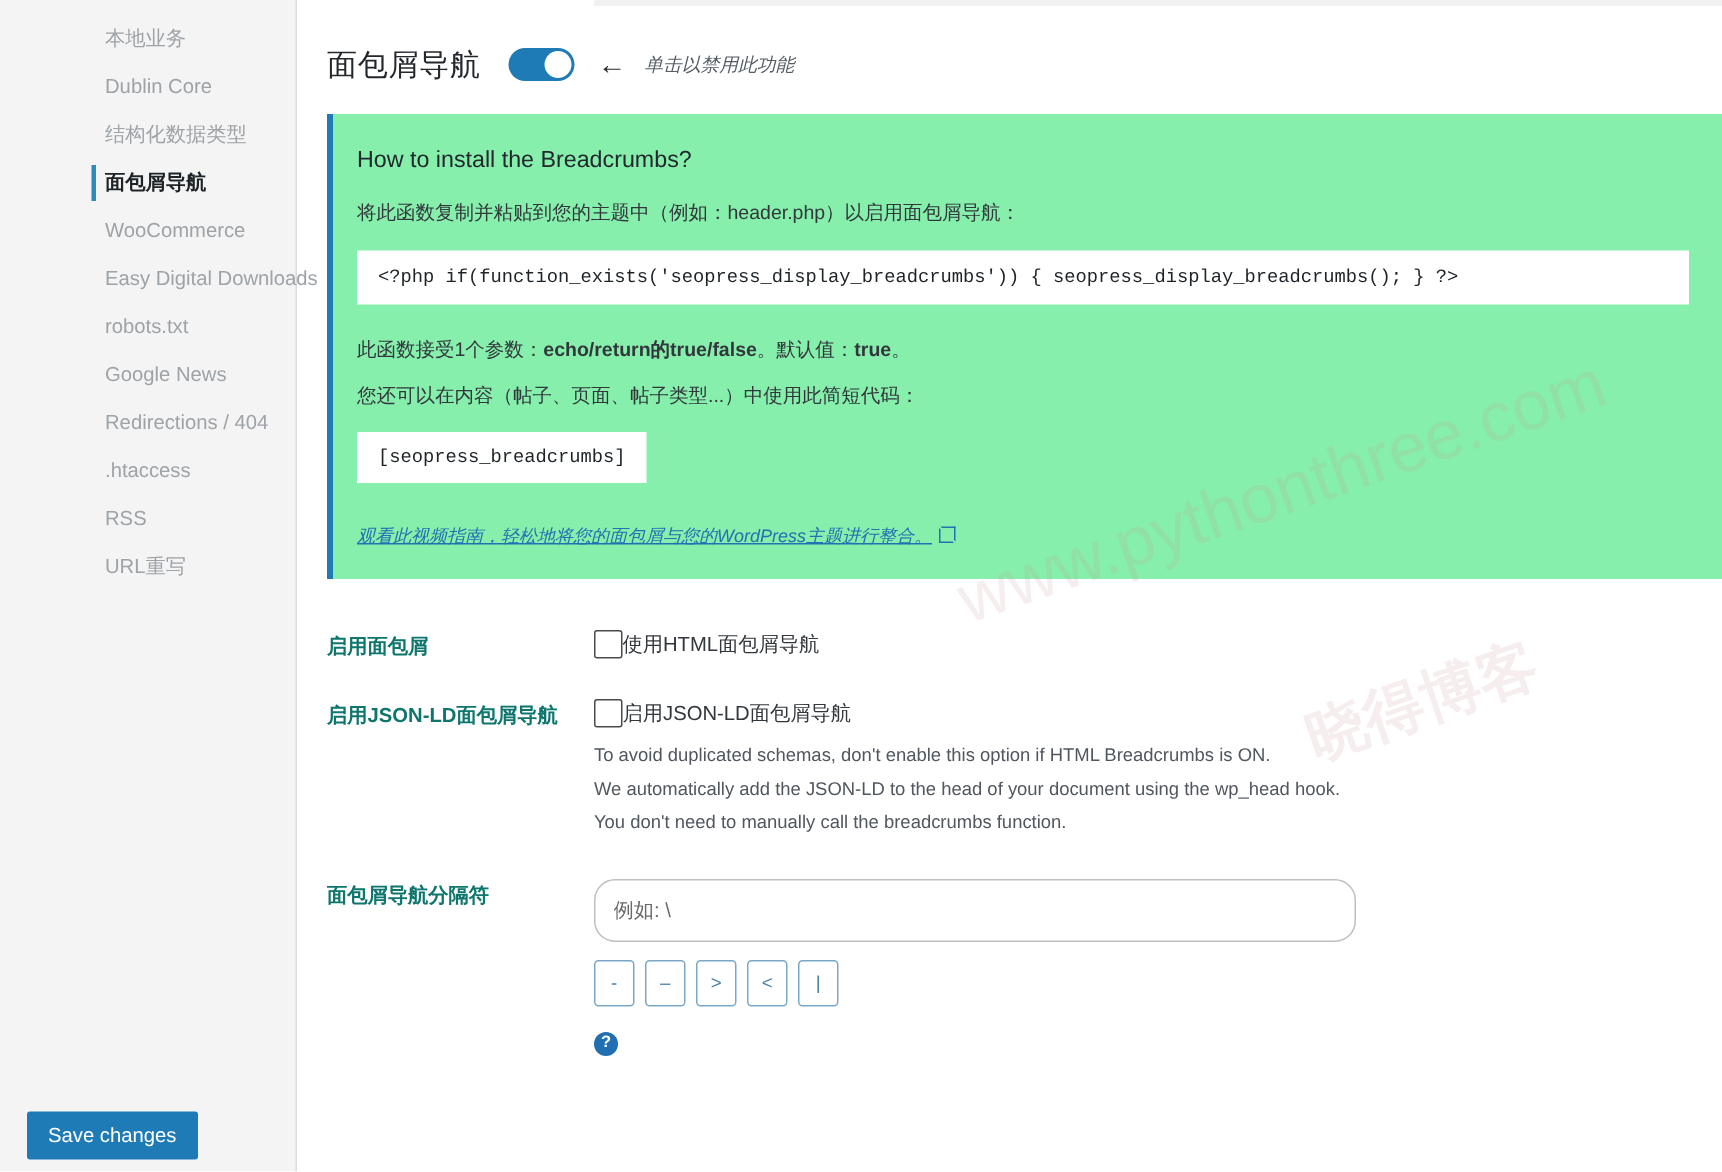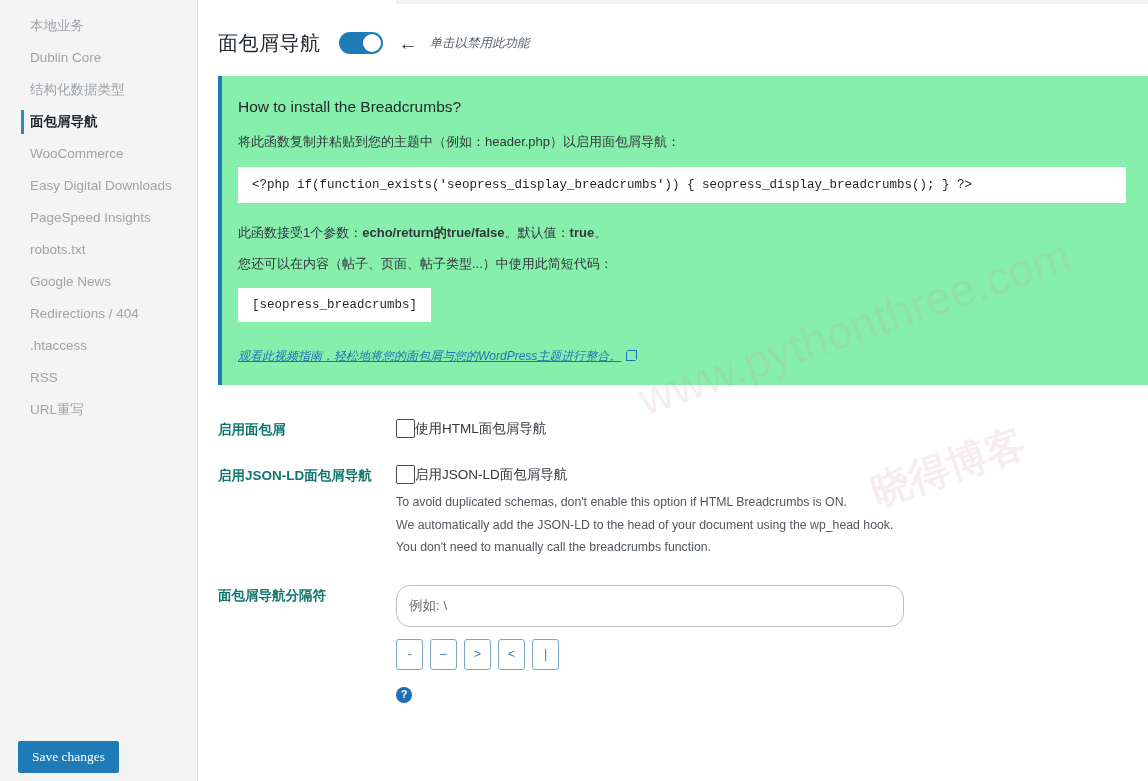--- a/index.html
+++ b/index.html
@@ -19,20 +19,21 @@
 
   
   .sidebar {
     width: 198px;
     min-width: 198px;
     height: 781px;
     background: #f4f4f4;
     border-right: 1px solid #dcdcdc;
     position: relative;
     padding-top: 10px;
+    padding-left: 40px;
   }
   .nav-list { list-style: none; margin: 0; padding: 0; }
   .nav-item {
     position: relative;
     height: 32px;
     line-height: 32px;
     padding-left: 30px;
     font-size: 13.5px;
     color: #9ea3a8;
     white-space: nowrap;
@@ -55,21 +56,21 @@
     position: absolute;
     left: 18px;
     bottom: 8px;
   }
   .save-btn {
     background: #1f7bb6;
     color: #ffffff;
     border: 0;
     border-radius: 2px;
     font-size: 13.5px;
-    font-family: Liberation Serif, serif;
+    font-family: Liberation Sans, sans-serif;
     padding: 9px 14px 10px 14px;
     cursor: pointer;
     line-height: 1;
   }
 
   
   .main {
     flex: 1;
     height: 781px;
     position: relative;
@@ -316,21 +317,20 @@
 <div class="app">
 
   <nav class="sidebar">
     <ul class="nav-list">
       <li class="nav-item"><span>本地业务</span></li>
       <li class="nav-item"><span>Dublin Core</span></li>
       <li class="nav-item"><span>结构化数据类型</span></li>
       <li class="nav-item active"><span>面包屑导航</span></li>
       <li class="nav-item"><span>WooCommerce</span></li>
       <li class="nav-item"><span>Easy Digital Downloads</span></li>
-      <li class="nav-item"><span>PageSpeed Insights</span></li>
       <li class="nav-item"><span>robots.txt</span></li>
       <li class="nav-item"><span>Google News</span></li>
       <li class="nav-item"><span>Redirections / 404</span></li>
       <li class="nav-item"><span>.htaccess</span></li>
       <li class="nav-item"><span>RSS</span></li>
       <li class="nav-item"><span>URL重写</span></li>
     </ul>
     <div class="save-wrap">
       <button class="save-btn">Save changes</button>
     </div>

